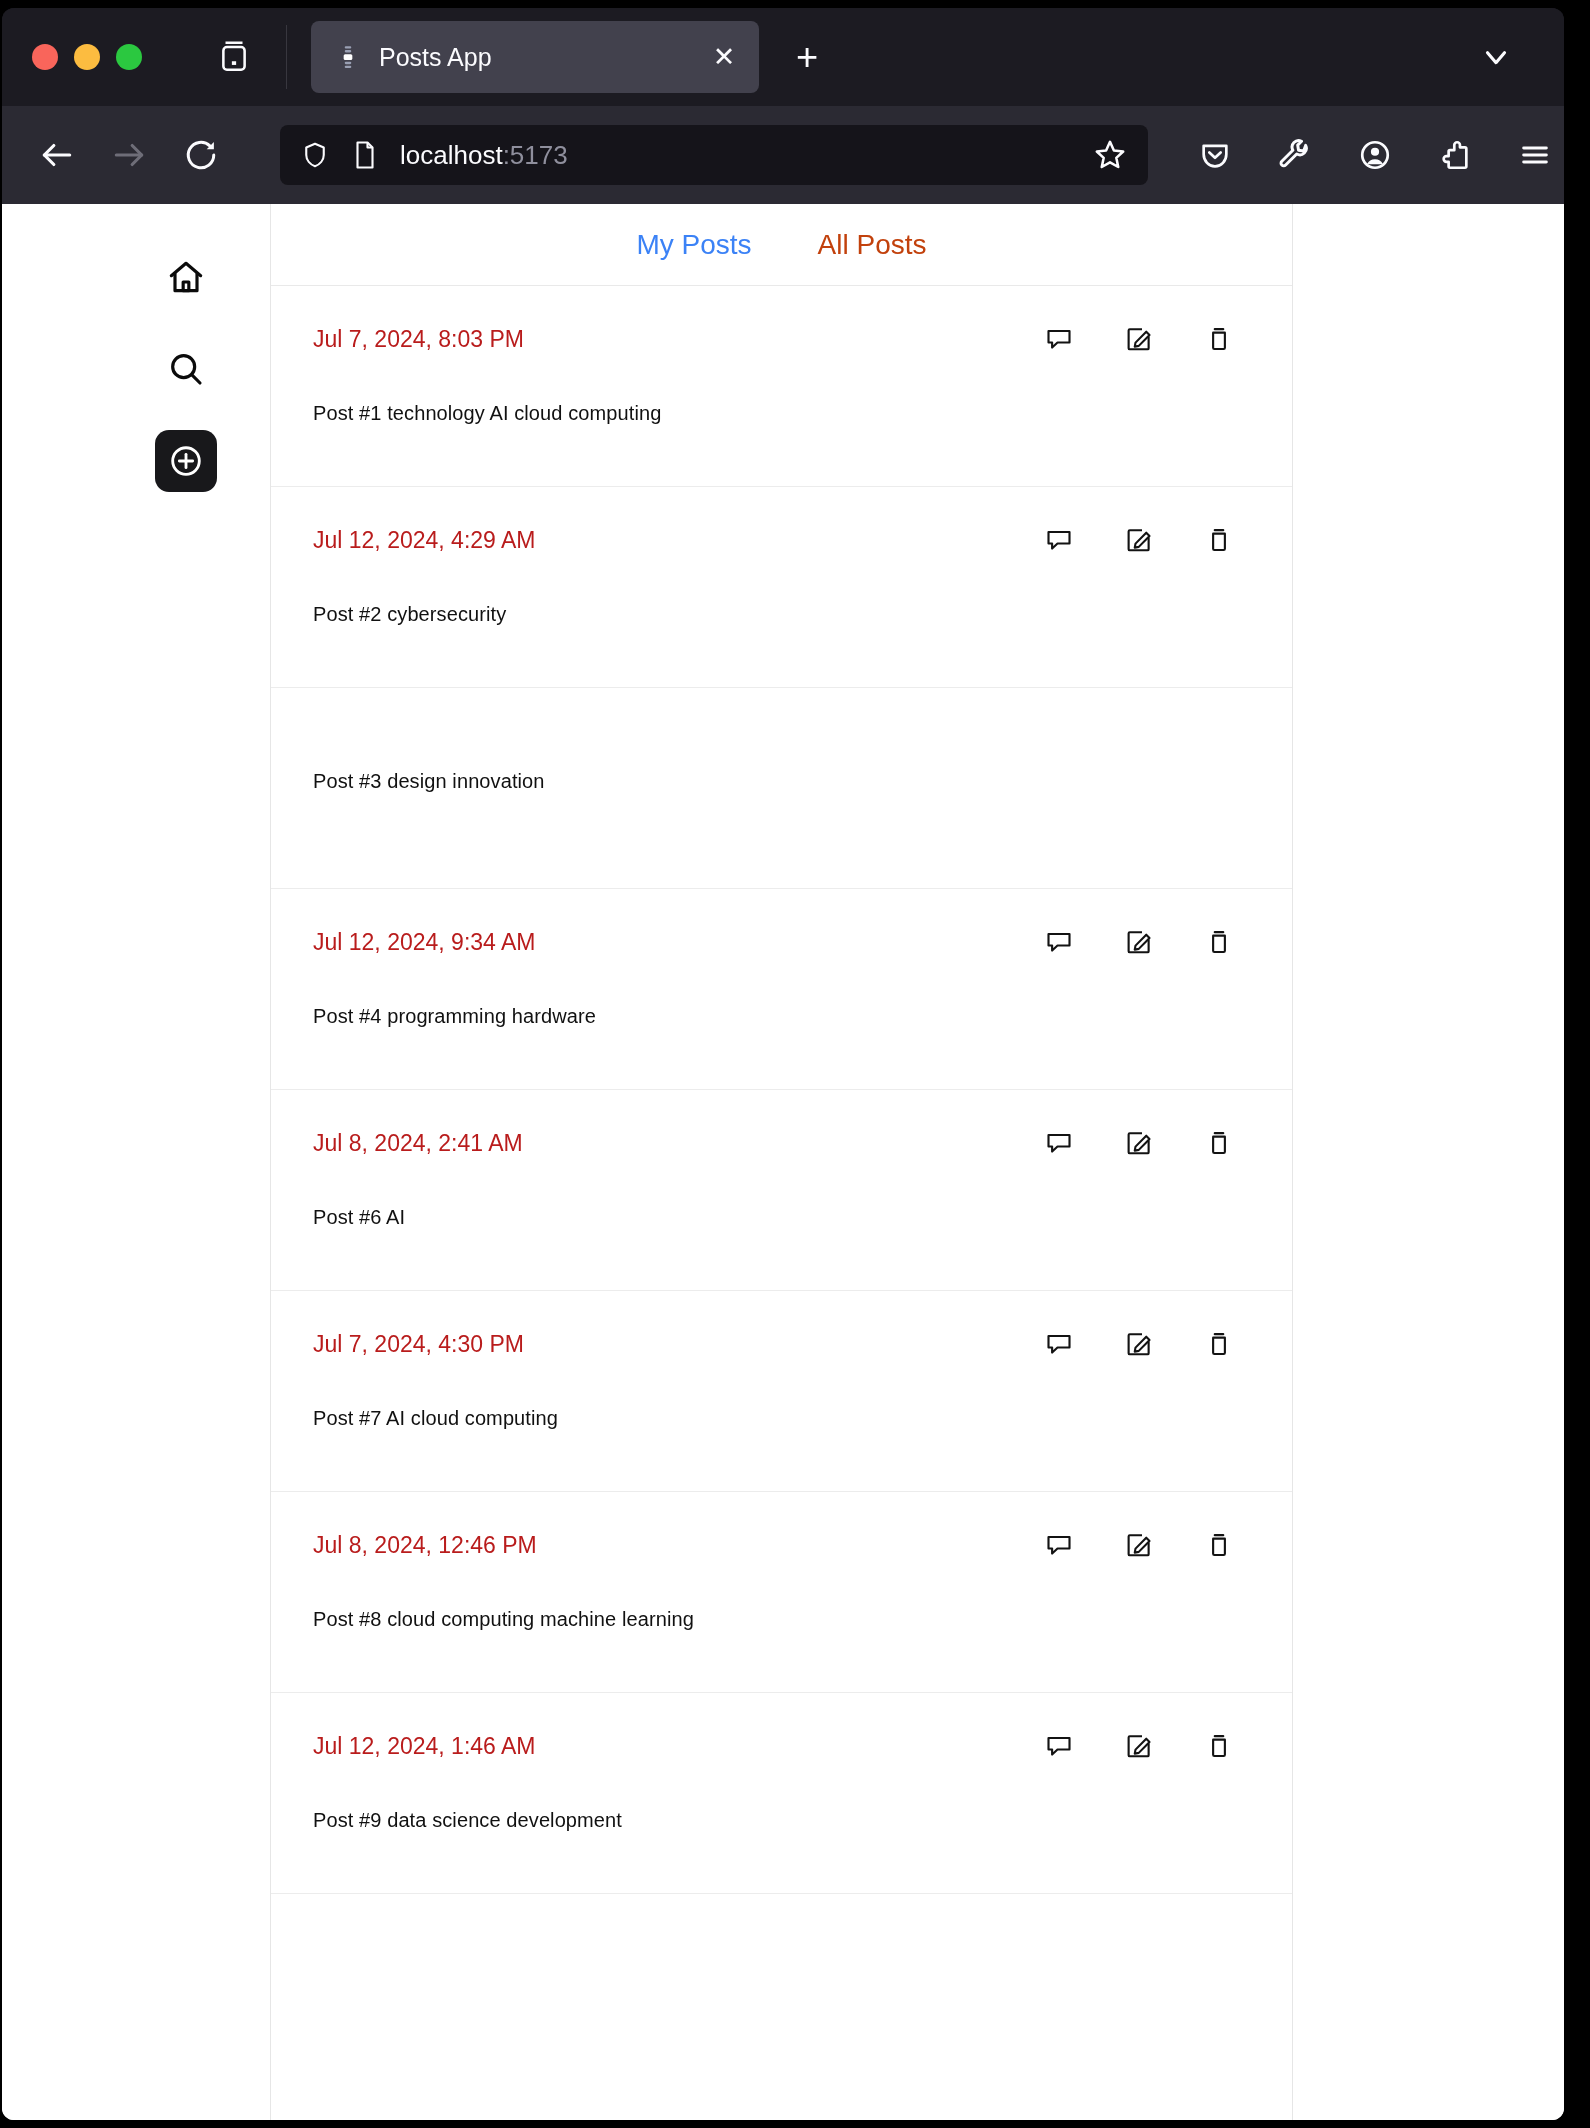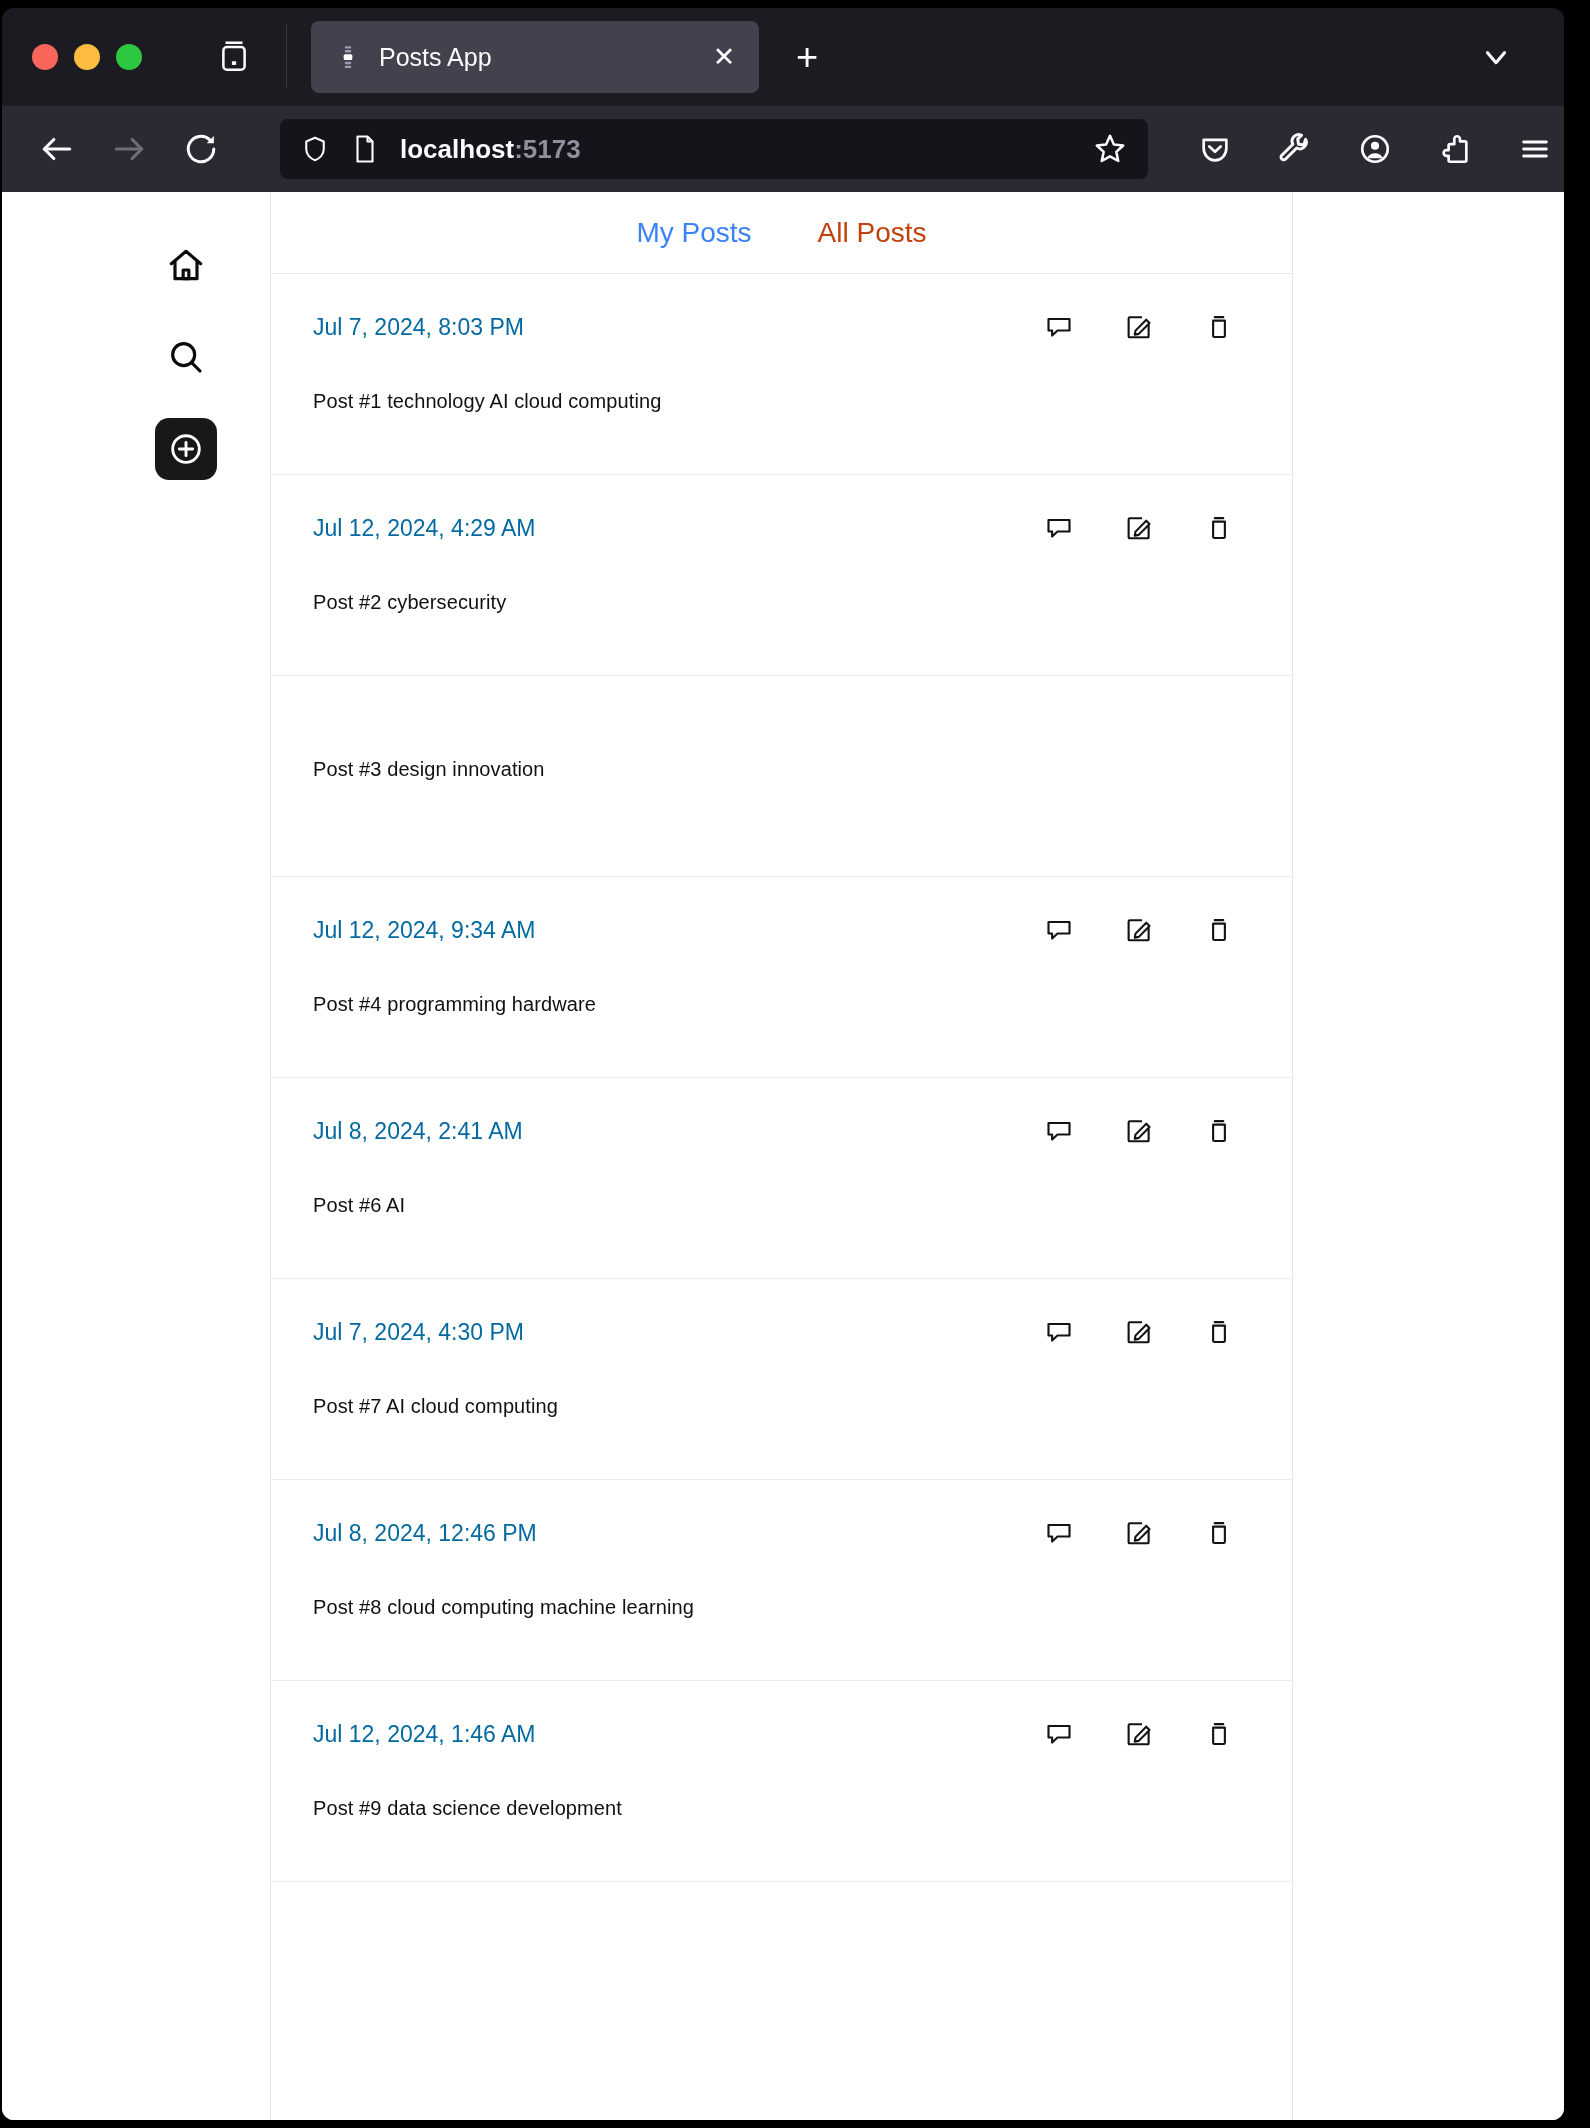--- a/index.html
+++ b/index.html
@@ -95,27 +95,26 @@
     position: absolute;
     right: 46px;
     top: 50%;
     transform: translateY(-50%);
     width: 44px; height: 44px;
     display: flex; align-items: center; justify-content: center;
   }
 
   
   .nav-bar {
-    height: 86px;
+    height: 98px;
     background: #2b2a33;
     display: flex;
     align-items: center;
     padding: 0 20px;
     flex: 0 0 auto;
-    font-weight: bold;
   }
   .nav-btn {
     width: 54px; height: 54px;
     display: flex; align-items: center; justify-content: center;
     margin-right: 18px;
     flex: 0 0 auto;
   }
   .nav-btn.first { margin-left: 8px; }
 
   .urlbar {
@@ -221,21 +220,21 @@
     padding: 36px 42px 40px 42px;
     height: 201px;
   }
   .post-head {
     display: flex;
     align-items: flex-start;
     justify-content: space-between;
   }
   .post-date {
     font-size: 23px;
-    color: #0369a1;
+    color: #b91c1c;
     padding-top: 4px;
   }
   .post-actions {
     display: flex;
     align-items: center;
     gap: 46px;
     padding-right: 14px;
   }
   .act-btn {
     width: 34px; height: 34px;

